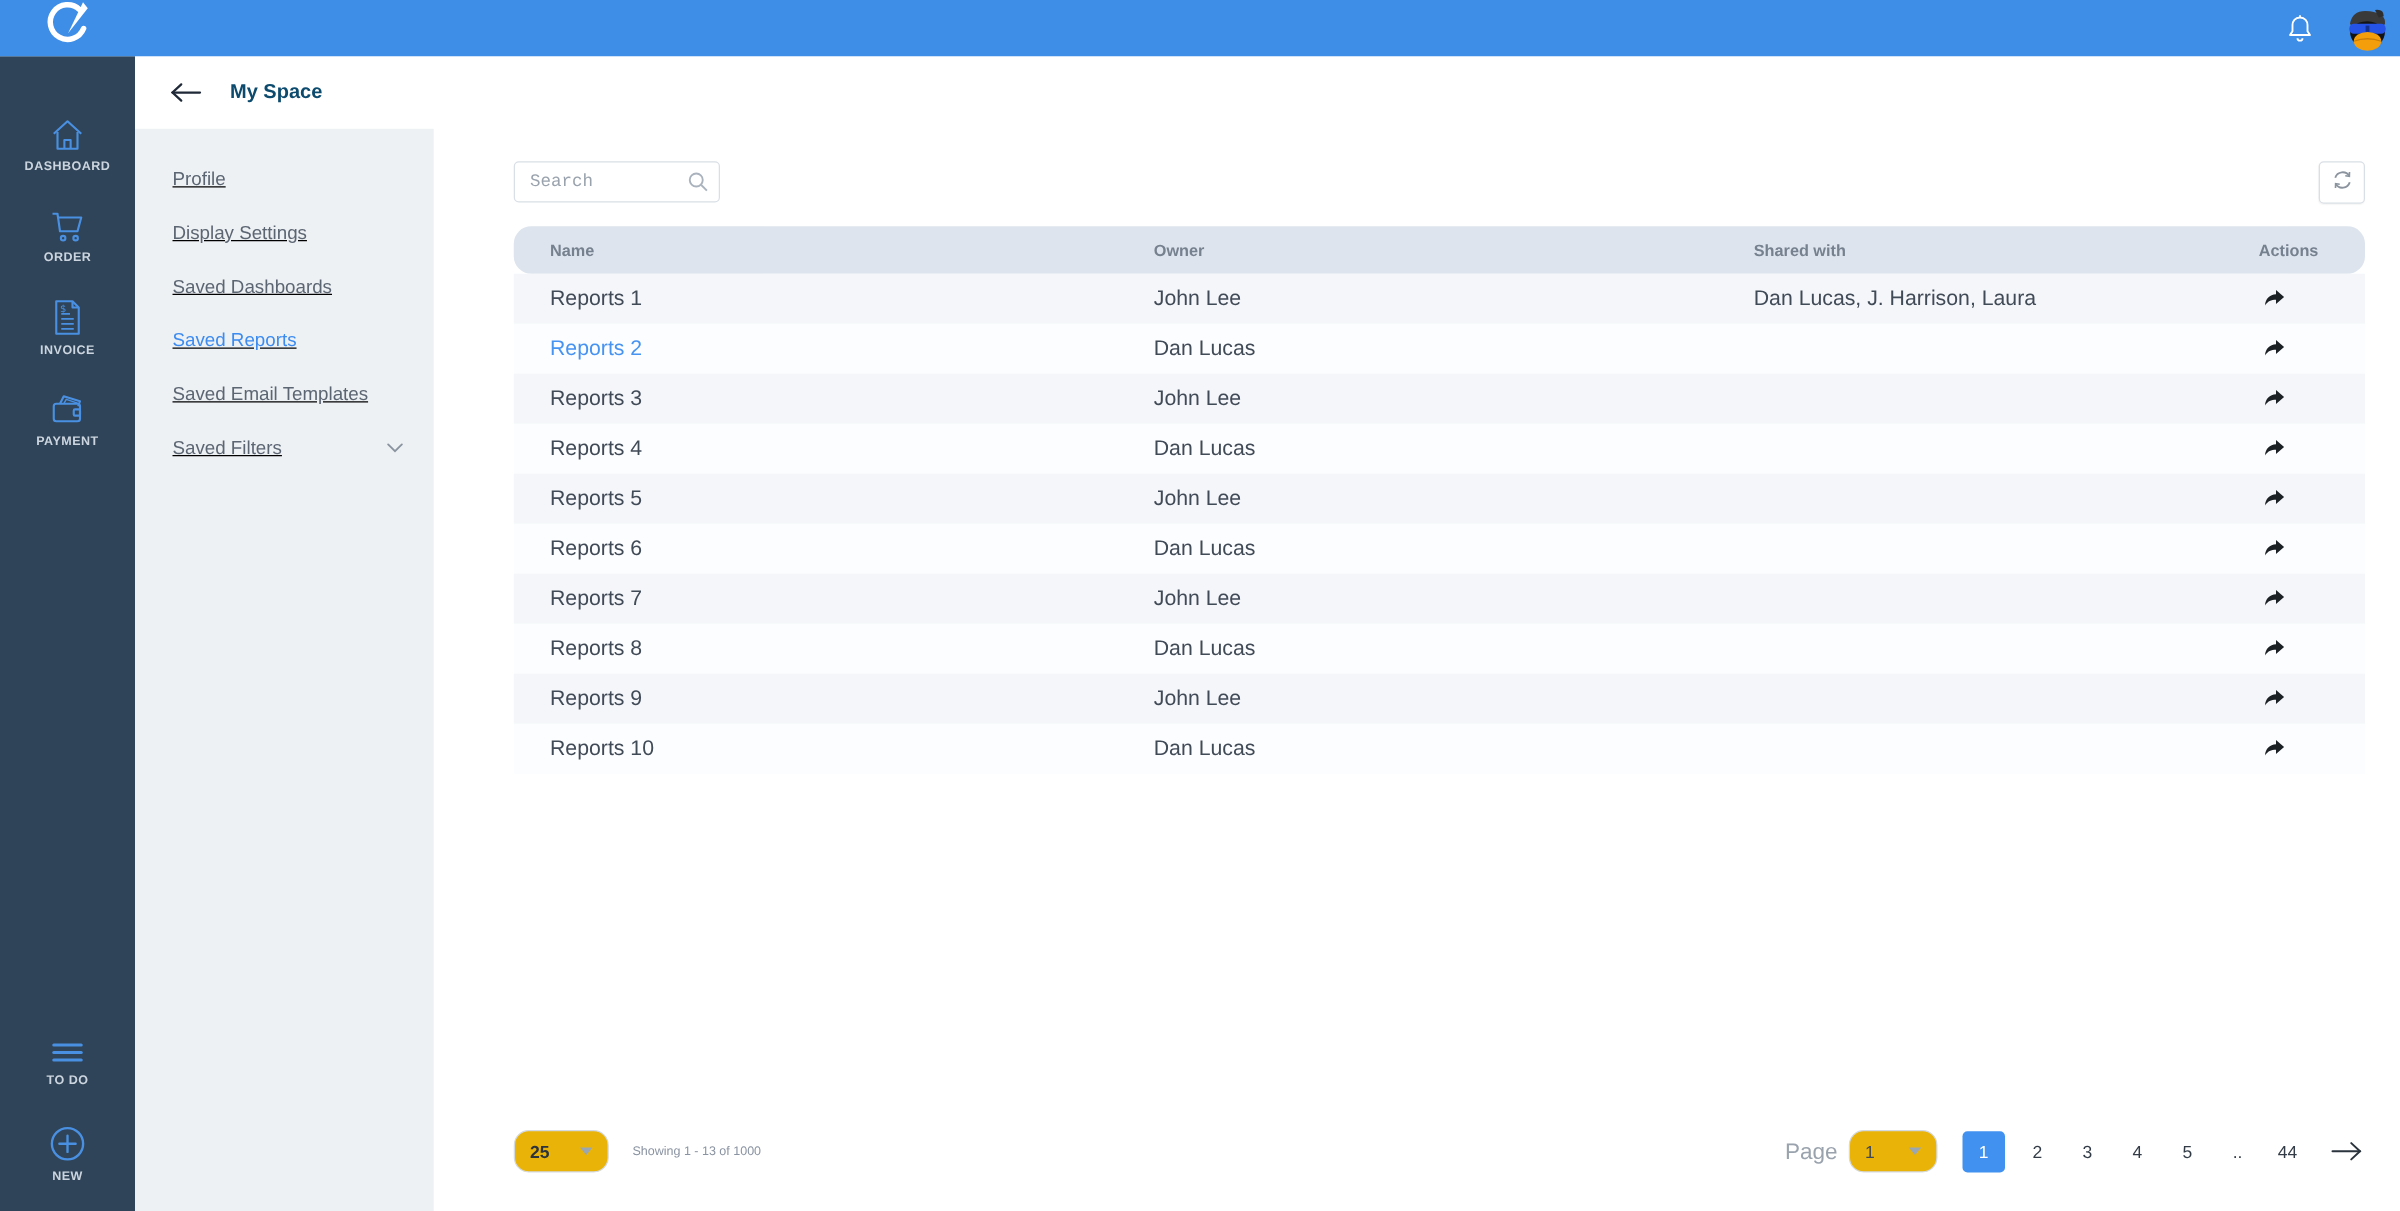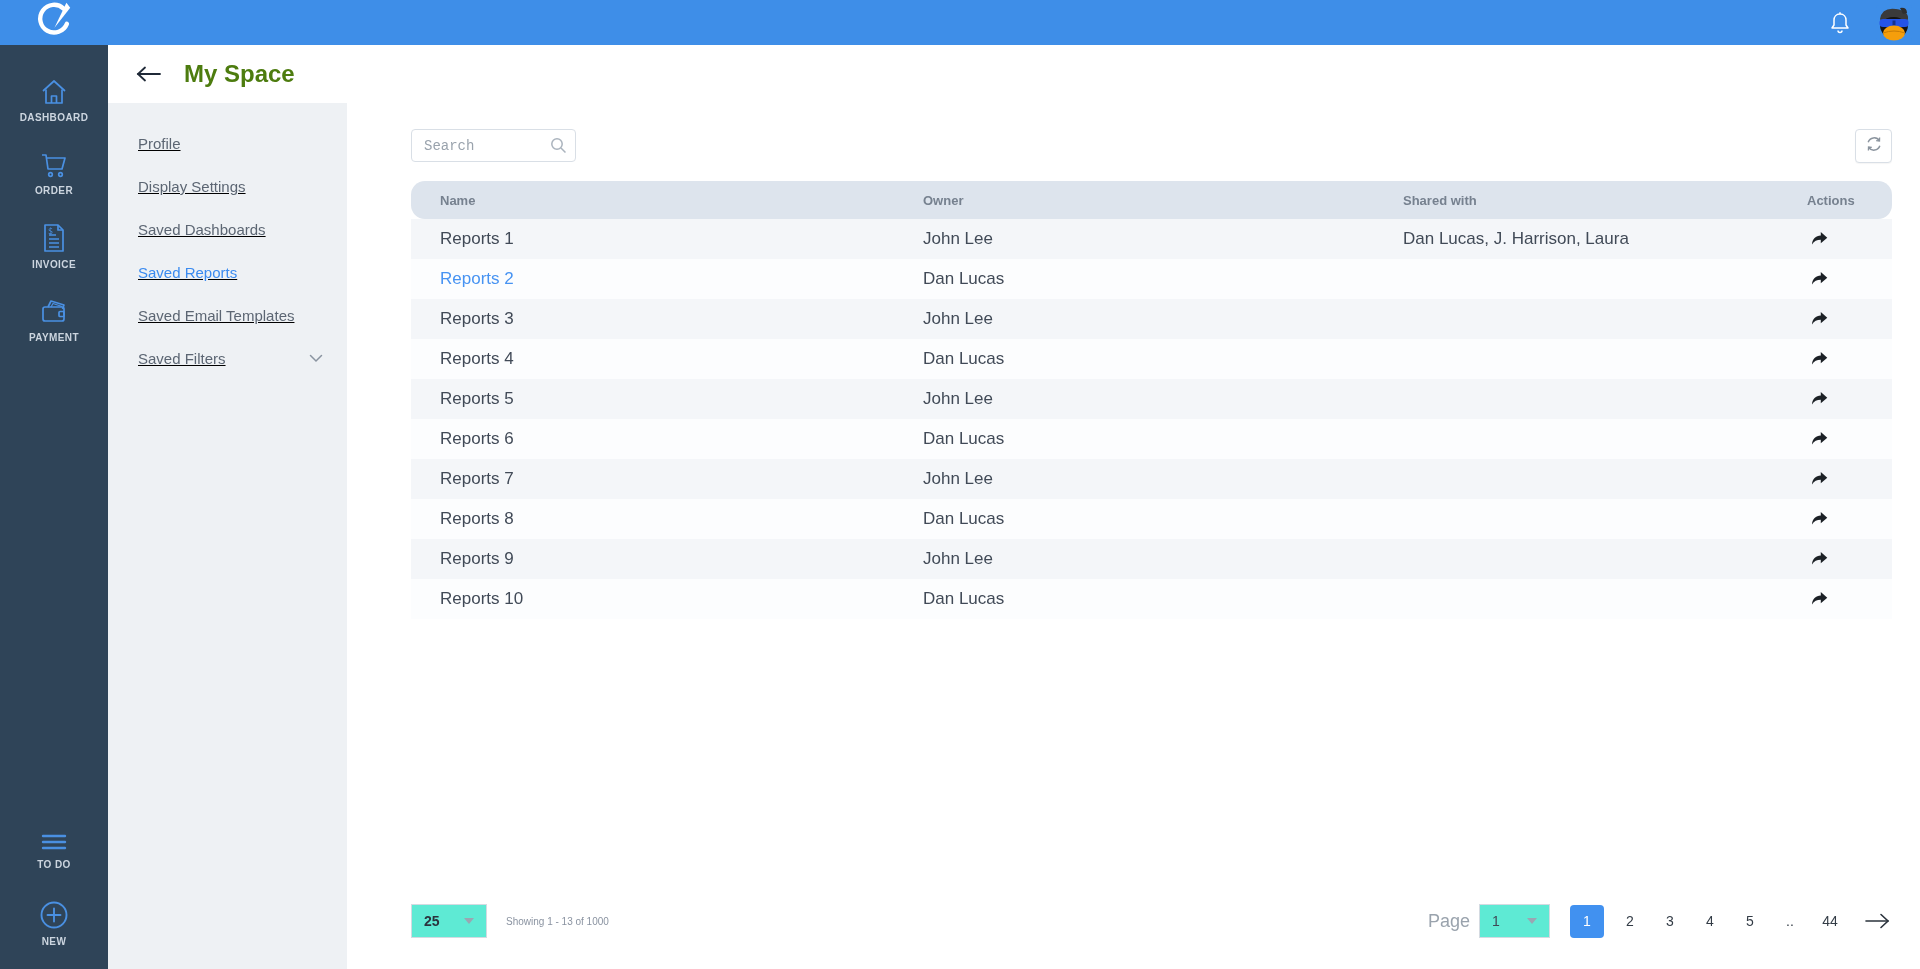--- a/index.html
+++ b/index.html
@@ -10,29 +10,29 @@
   
   .topbar { position:absolute; left:0; top:0; width:1920px; height:45px; background:#3e8ee8; z-index:5; display:flex; align-items:center; }
   .logo-box { width:108px; height:45px; display:flex; align-items:center; justify-content:center; }
   .topbar-right { position:absolute; right:8px; top:0; height:45px; display:flex; align-items:center; gap:22px; }
   .bell-btn { width:28px; height:28px; display:flex; align-items:center; justify-content:center; cursor:pointer; }
   .avatar { width:36px; height:36px; border-radius:3px; overflow:hidden; cursor:pointer; }
 
   
   .sidebar { position:absolute; left:0; top:45px; width:108px; height:924px; background:#2f4458; z-index:4; }
   .nav-item { height:73px; display:flex; flex-direction:column; align-items:center; justify-content:center; gap:5px; cursor:pointer; }
-  .sidebar .nav-top { padding-top:18px; }
+  .sidebar .nav-top { padding-top:34px; }
   .sidebar .nav-bottom { position:absolute; bottom:10px; left:0; width:108px; }
   .nav-label { font-size:10px; font-weight:700; letter-spacing:.4px; color:#ccd5df; }
   .nav-icon svg { display:block; }
 
   
   .page-header { position:absolute; left:108px; top:45px; width:1812px; height:58px; background:#fff; display:flex; align-items:center; }
   .back-btn { margin-left:28px; cursor:pointer; display:flex; align-items:center; }
-  .page-title { margin-left:22px; font-size:24px; font-weight:700; color:#4d7c0f; }
+  .page-title { margin-left:22px; font-size:16px; font-weight:700; color:#0c4a6e; }
 
   
   .settings-panel { position:absolute; left:108px; top:103px; width:239px; height:866px; background:#eef1f4; padding-top:19px;text-decoration:underline; }
   .menu-item { height:43px; display:flex; align-items:center; padding:0 24px 0 30px; font-size:15px; color:#5c6673; cursor:pointer; justify-content:space-between; }
   .menu-item.active { color:#3b8bf0; font-weight:400; }
   .menu-chevron { color:#8a94a0; display:flex; }
 
   
   .main { position:absolute; left:385px; top:103px; width:1535px; height:866px; background:#fff; }
 
@@ -51,21 +51,21 @@
   .trow:nth-of-type(odd) { background:#f4f6f9; }
   .trow:nth-of-type(even) { background:#fcfdfe; }
   .cell-name { padding-left:29px; }
   .cell-name.link { color:#4793f2; cursor:pointer; }
   .cell-actions { padding-left:14px; }
   .action-btn { width:24px; height:24px; display:flex; align-items:center; justify-content:center; cursor:pointer; }
 
   
   .footer { position:absolute; left:26px; right:28px; top:798px; height:40px; display:flex; align-items:center; justify-content:space-between; }
   .footer-left { display:flex; align-items:center; }
-  .select-box { height:34px; background:#5eead4; border:1px solid #d4dae1; border-radius:0; display:flex; align-items:center; justify-content:space-between; padding:0 12px; cursor:pointer; }
+  .select-box { height:34px; background:#eab308; border:1px solid #d4dae1; border-radius:12px; display:flex; align-items:center; justify-content:space-between; padding:0 12px; cursor:pointer; }
   .pagesize-select { width:76px; font-size:14px; font-weight:700; color:#2b333d; }
   .showing-text { margin-left:19px; font-size:10px; color:#8a93a1; }
   .footer-right { display:flex; align-items:center; }
   .page-word { font-size:18px; color:#9aa3ad; margin-right:9px; }
   .page-select { width:71px; font-size:14px; color:#3f4856; margin-right:20px; }
   .caret-down { width:0; height:0; border-left:5px solid transparent; border-right:5px solid transparent; border-top:6px solid #9aa6b2; }
   .pages { display:flex; align-items:center; }
   .pagebtn { min-width:40px; height:33px; display:flex; align-items:center; justify-content:center; font-size:14px; color:#333c46; border-radius:4px; cursor:pointer; }
   .pagebtn.active { background:#4191f0; color:#fff; width:34px; min-width:34px; margin-right:6px; }
   .next-btn { margin-left:12px; width:30px; height:30px; display:flex; align-items:center; justify-content:center; cursor:pointer; }

